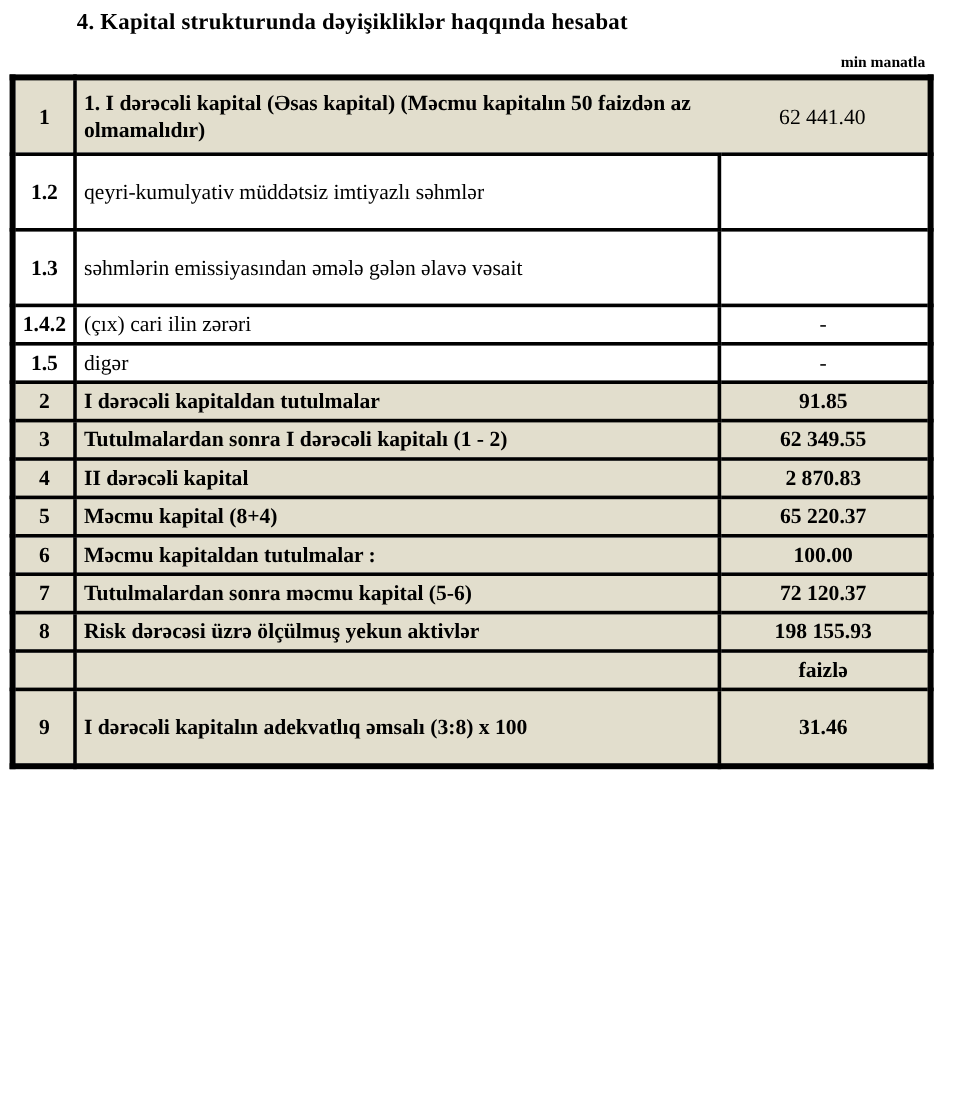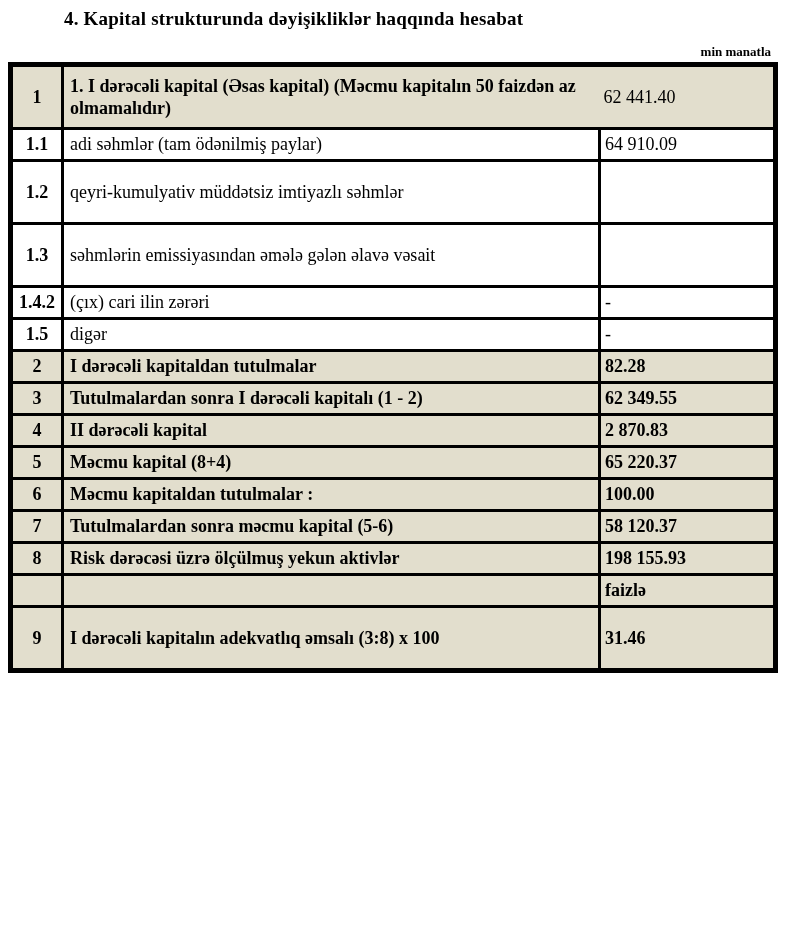--- a/index.html
+++ b/index.html
@@ -57,21 +57,21 @@
   td.num-cell {
     text-align: center;
     font-weight: bold;
     padding: 1px 2px;
   }
   td.label-cell {
     text-align: left;
     padding-left: 6px;
   }
   td.value-cell {
-    text-align: left;
+    text-align: center;
     padding-right: 6px;
   }
   td.b { font-weight: bold; }
   tr.merged td.label-cell { border-right: 0; }
   tr.merged td.value-cell { border-left: 0; }
   td.value-cell .val-split {
     display: flex;
     justify-content: space-between;
     align-items: center;
     padding-left: 24px;
@@ -90,25 +90,20 @@
       <col class="c-num">
       <col class="c-label">
       <col class="c-val">
     </colgroup>
     <tbody>
         <tr class="h-tall shaded merged">
           <td class="num-cell">1</td>
           <td class="label-cell b">1. I dərəcəli kapital (Əsas kapital) (Məcmu kapitalın 50 faizdən  az olmamalıdır)</td>
           <td class="value-cell">62 441.40</td>
         </tr>
-        <tr class="h-norm">
-          <td class="num-cell">1.1</td>
-          <td class="label-cell">adi səhmlər (tam ödənilmiş paylar)</td>
-          <td class="value-cell">64 910.09</td>
-        </tr>
         <tr class="h-tall">
           <td class="num-cell">1.2</td>
           <td class="label-cell">qeyri-kumulyativ müddətsiz imtiyazlı səhmlər</td>
           <td class="value-cell"></td>
         </tr>
         <tr class="h-tall">
           <td class="num-cell">1.3</td>
           <td class="label-cell">səhmlərin emissiyasından əmələ gələn  əlavə vəsait</td>
           <td class="value-cell"></td>
         </tr>
@@ -118,21 +113,21 @@
           <td class="value-cell">-</td>
         </tr>
         <tr class="h-norm">
           <td class="num-cell">1.5</td>
           <td class="label-cell">digər</td>
           <td class="value-cell">-</td>
         </tr>
         <tr class="h-norm shaded">
           <td class="num-cell">2</td>
           <td class="label-cell b">I dərəcəli kapitaldan  tutulmalar</td>
-          <td class="value-cell b">82.28</td>
+          <td class="value-cell b">91.85</td>
         </tr>
         <tr class="h-norm shaded">
           <td class="num-cell">3</td>
           <td class="label-cell b">Tutulmalardan  sonra I dərəcəli kapitalı (1 - 2)</td>
           <td class="value-cell b">62 349.55</td>
         </tr>
         <tr class="h-norm shaded">
           <td class="num-cell">4</td>
           <td class="label-cell b">II dərəcəli  kapital</td>
           <td class="value-cell b">2 870.83</td>
@@ -143,21 +138,21 @@
           <td class="value-cell b">65 220.37</td>
         </tr>
         <tr class="h-norm shaded">
           <td class="num-cell">6</td>
           <td class="label-cell b">Məcmu kapitaldan tutulmalar :</td>
           <td class="value-cell b">100.00</td>
         </tr>
         <tr class="h-norm shaded">
           <td class="num-cell">7</td>
           <td class="label-cell b">Tutulmalardan sonra məcmu kapital (5-6)</td>
-          <td class="value-cell b">58 120.37</td>
+          <td class="value-cell b">72 120.37</td>
         </tr>
         <tr class="h-norm shaded">
           <td class="num-cell">8</td>
           <td class="label-cell b">Risk dərəcəsi üzrə ölçülmuş  yekun aktivlər</td>
           <td class="value-cell b">198 155.93</td>
         </tr>
         <tr class="h-norm shaded">
           <td class="num-cell"></td>
           <td class="label-cell b"></td>
           <td class="value-cell b">faizlə</td>

